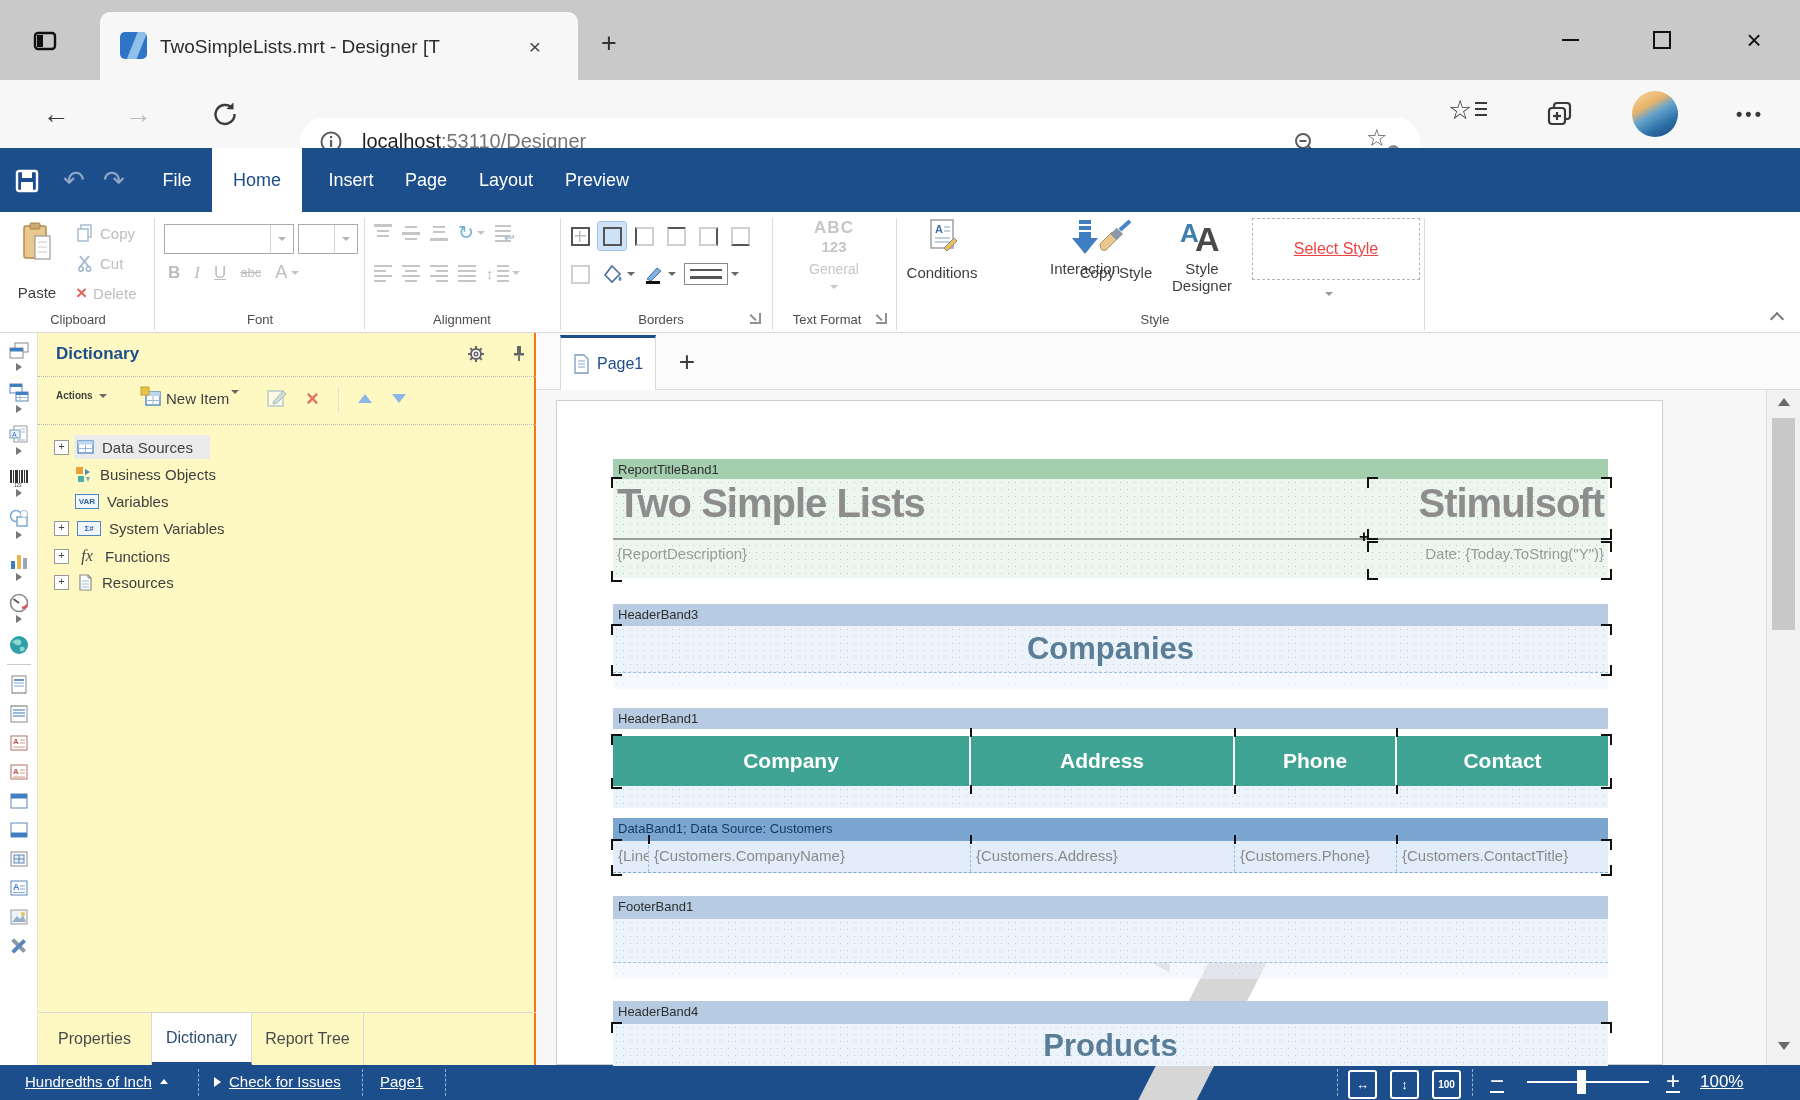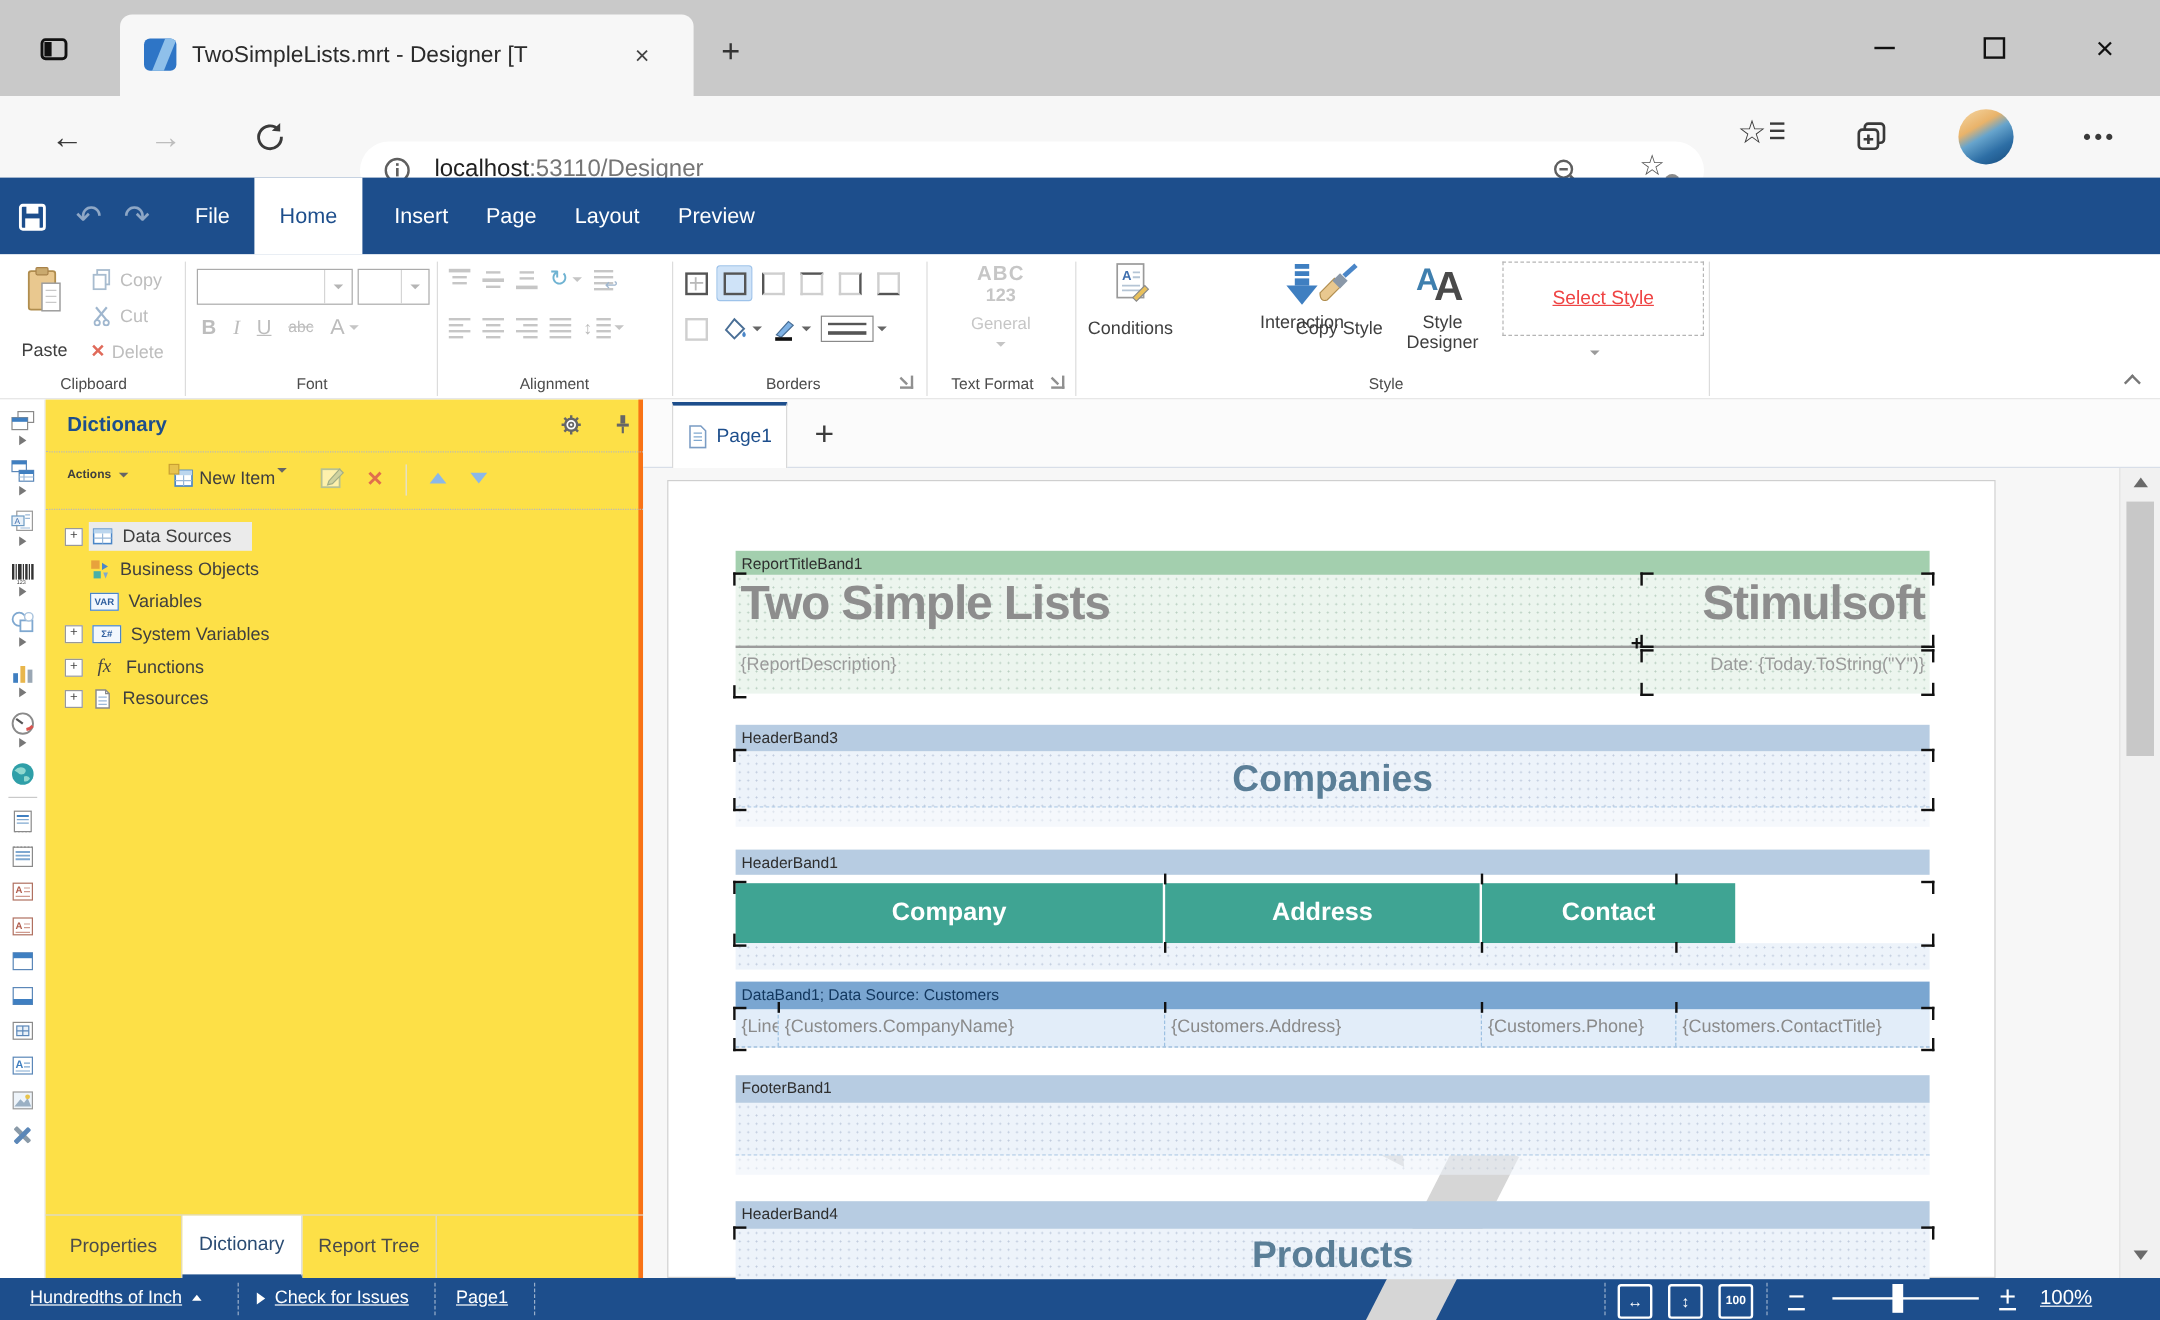--- a/index.html
+++ b/index.html
@@ -477,21 +477,21 @@
           <rect x="3" y="4" width="16" height="14" fill="#eef4fa" stroke="#9a9a9a"></rect>
           <path d="M4 16 L9 10 L12 13 L15 9 L18 16 Z" fill="#9ab0c4"></path>
           <circle cx="15" cy="8" r="2" fill="#e8c34c"></circle>
         </svg>
       <svg width="22" height="22" viewBox="0 0 22 22">
           <rect x="2" y="9" width="17" height="4" rx="1" transform="rotate(45 11 11)" fill="#8a9aa8"></rect>
           <rect x="2" y="9" width="17" height="4" rx="1" transform="rotate(-45 11 11)" fill="#5b87b8"></rect>
         </svg>
     </div>
 
-    <div class="abs" style="left:38px;top:0;width:498px;height:732px;background:#fde047;border-right:4px solid #f97316;">
+    <div class="abs" style="left:38px;top:0;width:498px;height:732px;background:#fef9c3;border-right:2px solid #f97316;">
       <div class="abs dotted" style="left:0;top:0;width:498px;height:44px;">
         <span class="abs" style="left:18px;top:11px;font-size:17px;font-weight:bold;color:#1d4e8c;">Dictionary</span>
         <span class="abs" style="left:428px;top:11px;">
           <svg width="20" height="20" viewBox="0 0 20 20">
               <g stroke="#666" stroke-width="2">
                 <line x1="10" y1="2" x2="10" y2="18"></line>
                 <line x1="2" y1="10" x2="18" y2="10"></line>
                 <line x1="4.3" y1="4.3" x2="15.7" y2="15.7"></line>
                 <line x1="15.7" y1="4.3" x2="4.3" y2="15.7"></line>
               </g>
@@ -639,20 +639,21 @@
         <div class="abs grid-b" style="left:56px;top:272px;width:995px;height:16px;opacity:.55;z-index:2;"></div>
         <div class="cor tl" style="left:54px;top:223px;z-index:4;"></div>
         <div class="cor tr" style="left:1044px;top:223px;z-index:4;"></div>
         <div class="cor bl" style="left:54px;top:264px;z-index:4;"></div>
         <div class="cor br" style="left:1044px;top:264px;z-index:4;"></div>
 
         <div class="strip" style="top:307px;height:21px;background:#b7cce2;z-index:3;">HeaderBand1</div>
         <div class="abs" style="left:56px;top:335px;width:995px;height:50px;display:flex;z-index:2;">
           <div class="tealcell" style="width:358px;">Company</div>
           <div class="tealcell" style="width:264px;">Address</div>
+          <div class="tealcell" style="width:162px;">Phone</div>
           <div class="tealcell" style="width:211px;border-right:none;">Contact</div>
         </div>
         <div class="abs grid-b" style="left:56px;top:385px;width:995px;height:22px;z-index:2;"></div>
         <div class="tick" style="left:413px;top:327px;z-index:4;"></div>
         <div class="tick" style="left:677px;top:327px;z-index:4;"></div>
         <div class="tick" style="left:839px;top:327px;z-index:4;"></div>
         <div class="tick" style="left:413px;top:384px;z-index:4;"></div>
         <div class="tick" style="left:677px;top:384px;z-index:4;"></div>
         <div class="tick" style="left:839px;top:384px;z-index:4;"></div>
         <div class="cor tl" style="left:54px;top:333px;z-index:4;"></div>

